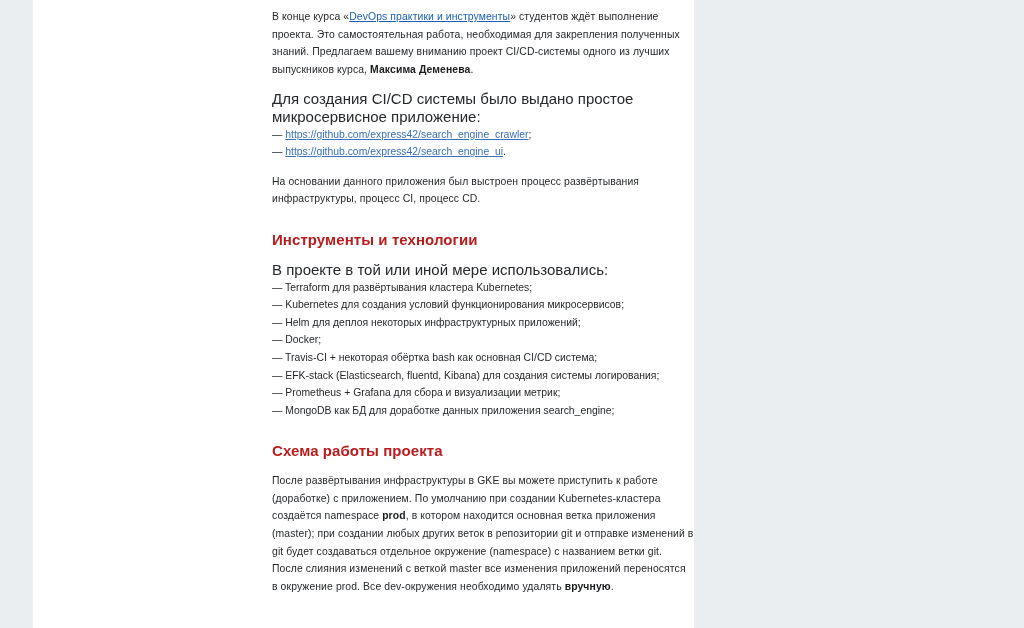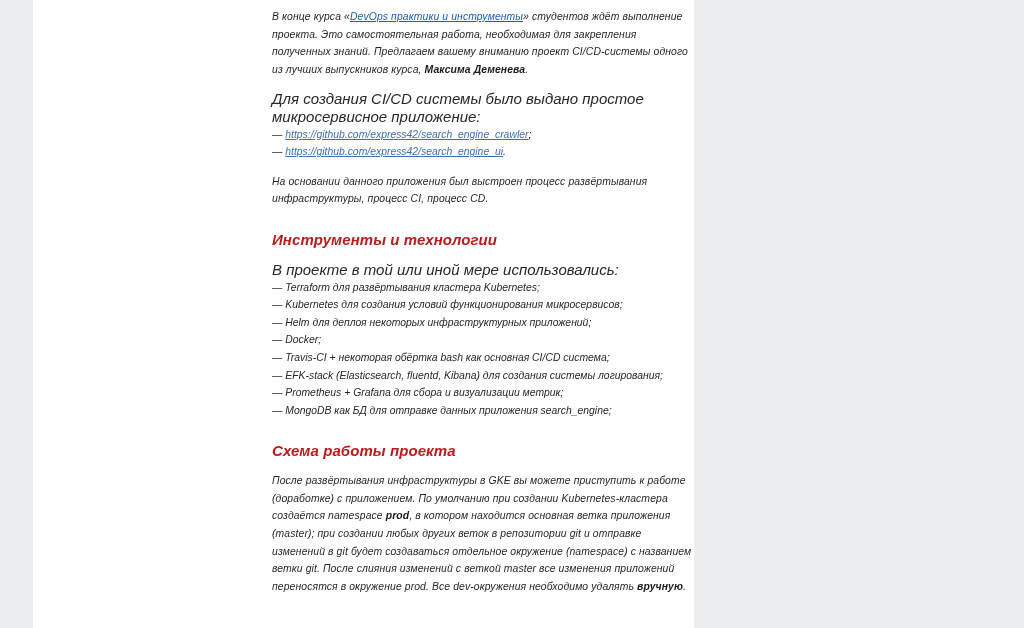--- a/index.html
+++ b/index.html
@@ -11,21 +11,20 @@
     height: 628px;
     background: #eaeef0;
     font-family: "Liberation Sans", sans-serif;
     overflow: hidden;
   }
   .page-canvas {
     position: relative;
     width: 954px;
     height: 628px;
     background: #eaeef0;
-    font-style: italic;
   }
   .doc-sheet {
     position: absolute;
     left: 33px;
     top: 0;
     width: 661px;
     height: 628px;
     background: #ffffff;
   }
   .doc-body {
@@ -120,21 +119,21 @@
       <p class="lead-line">В проекте в той или иной мере использовались:</p>
 
       <ul class="dash-list">
         <li>— Terraform для развёртывания кластера Kubernetes;</li>
         <li>— Kubernetes для создания условий функционирования микросервисов;</li>
         <li>— Helm для деплоя некоторых инфраструктурных приложений;</li>
         <li>— Docker;</li>
         <li>— Travis-CI + некоторая обёртка bash как основная CI/CD система;</li>
         <li>— EFK-stack (Elasticsearch, fluentd, Kibana) для создания системы логирования;</li>
         <li>— Prometheus + Grafana для сбора и визуализации метрик;</li>
-        <li>— MongoDB как БД для отправке данных приложения search_engine;</li>
+        <li>— MongoDB как БД для доработке данных приложения search_engine;</li>
       </ul>
 
       <h2 class="section-title">Схема работы проекта</h2>
 
       <p class="para"><span>После развёртывания инфраструктуры в GKE вы можете приступить к работе (доработке) с приложением. По умолчанию при создании Kubernetes-кластера создаётся namespace </span><strong>prod</strong><span>, в котором находится основная ветка приложения (master); при создании любых других веток в репозитории git и отправке изменений в git будет создаваться отдельное окружение (namespace) с названием ветки git. После слияния изменений с веткой master все изменения приложений переносятся в окружение prod. Все dev-окружения необходимо удалять </span><strong>вручную</strong><span>.</span></p>
 
     </div>
   </div>
 </div>
 

